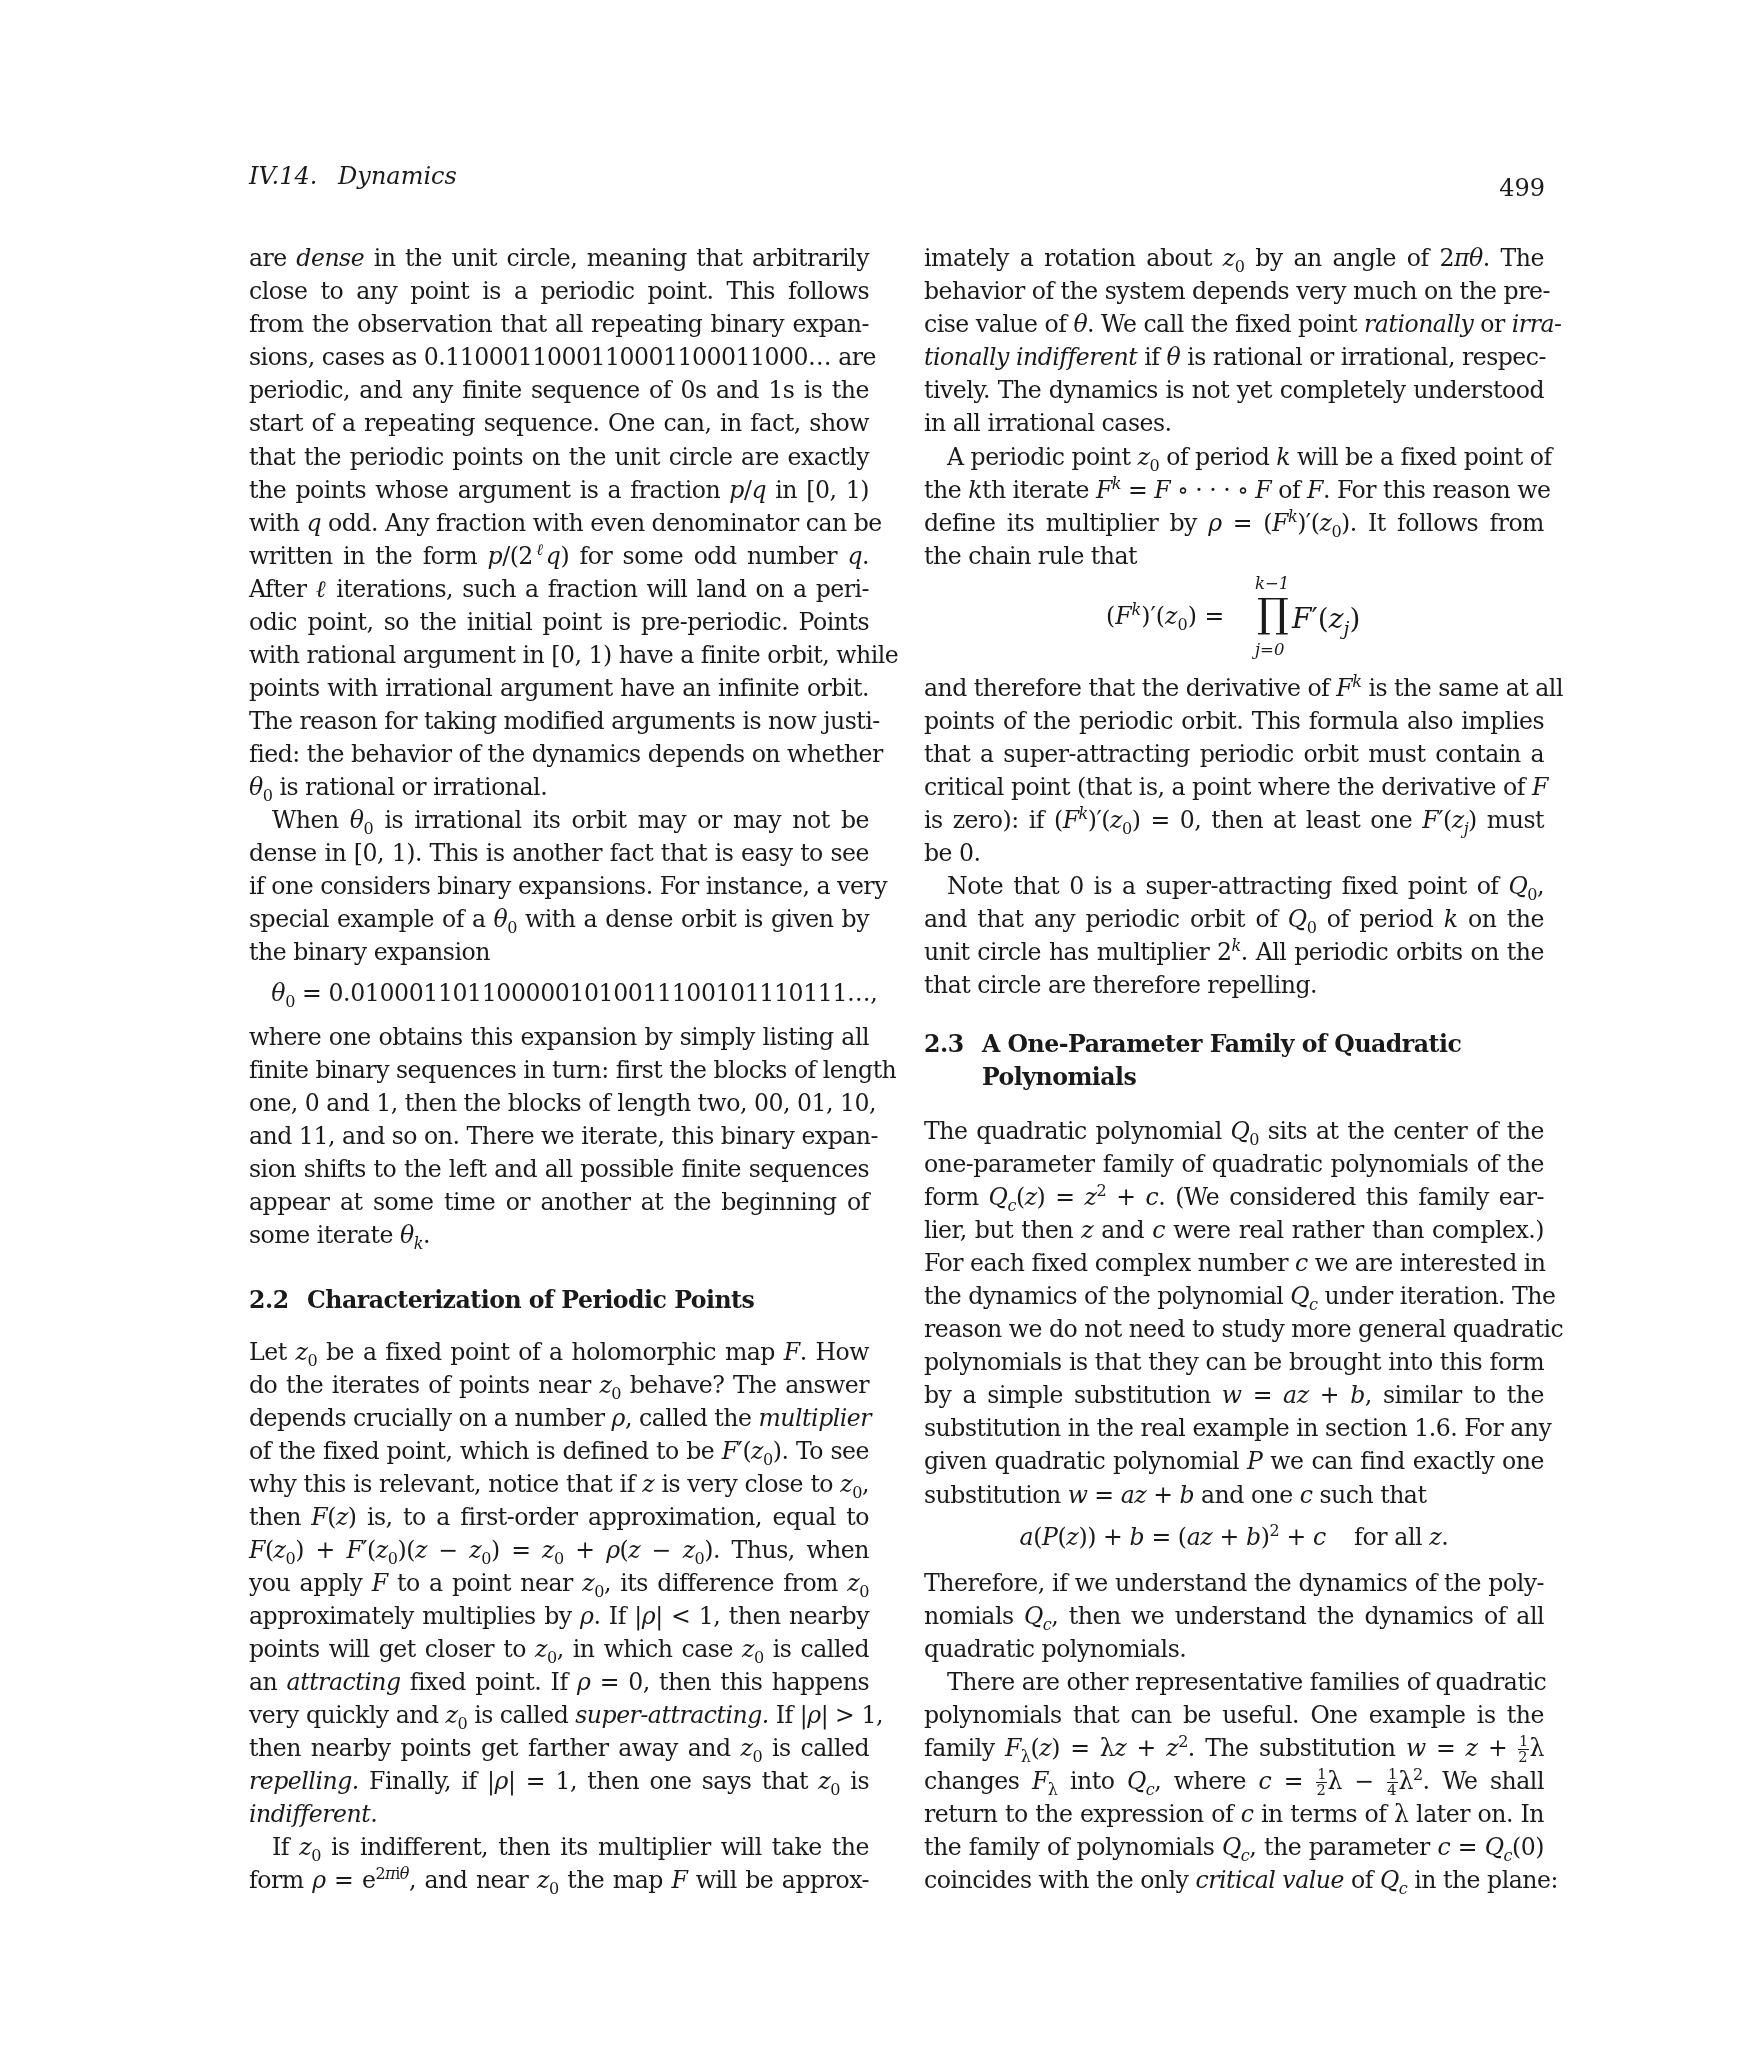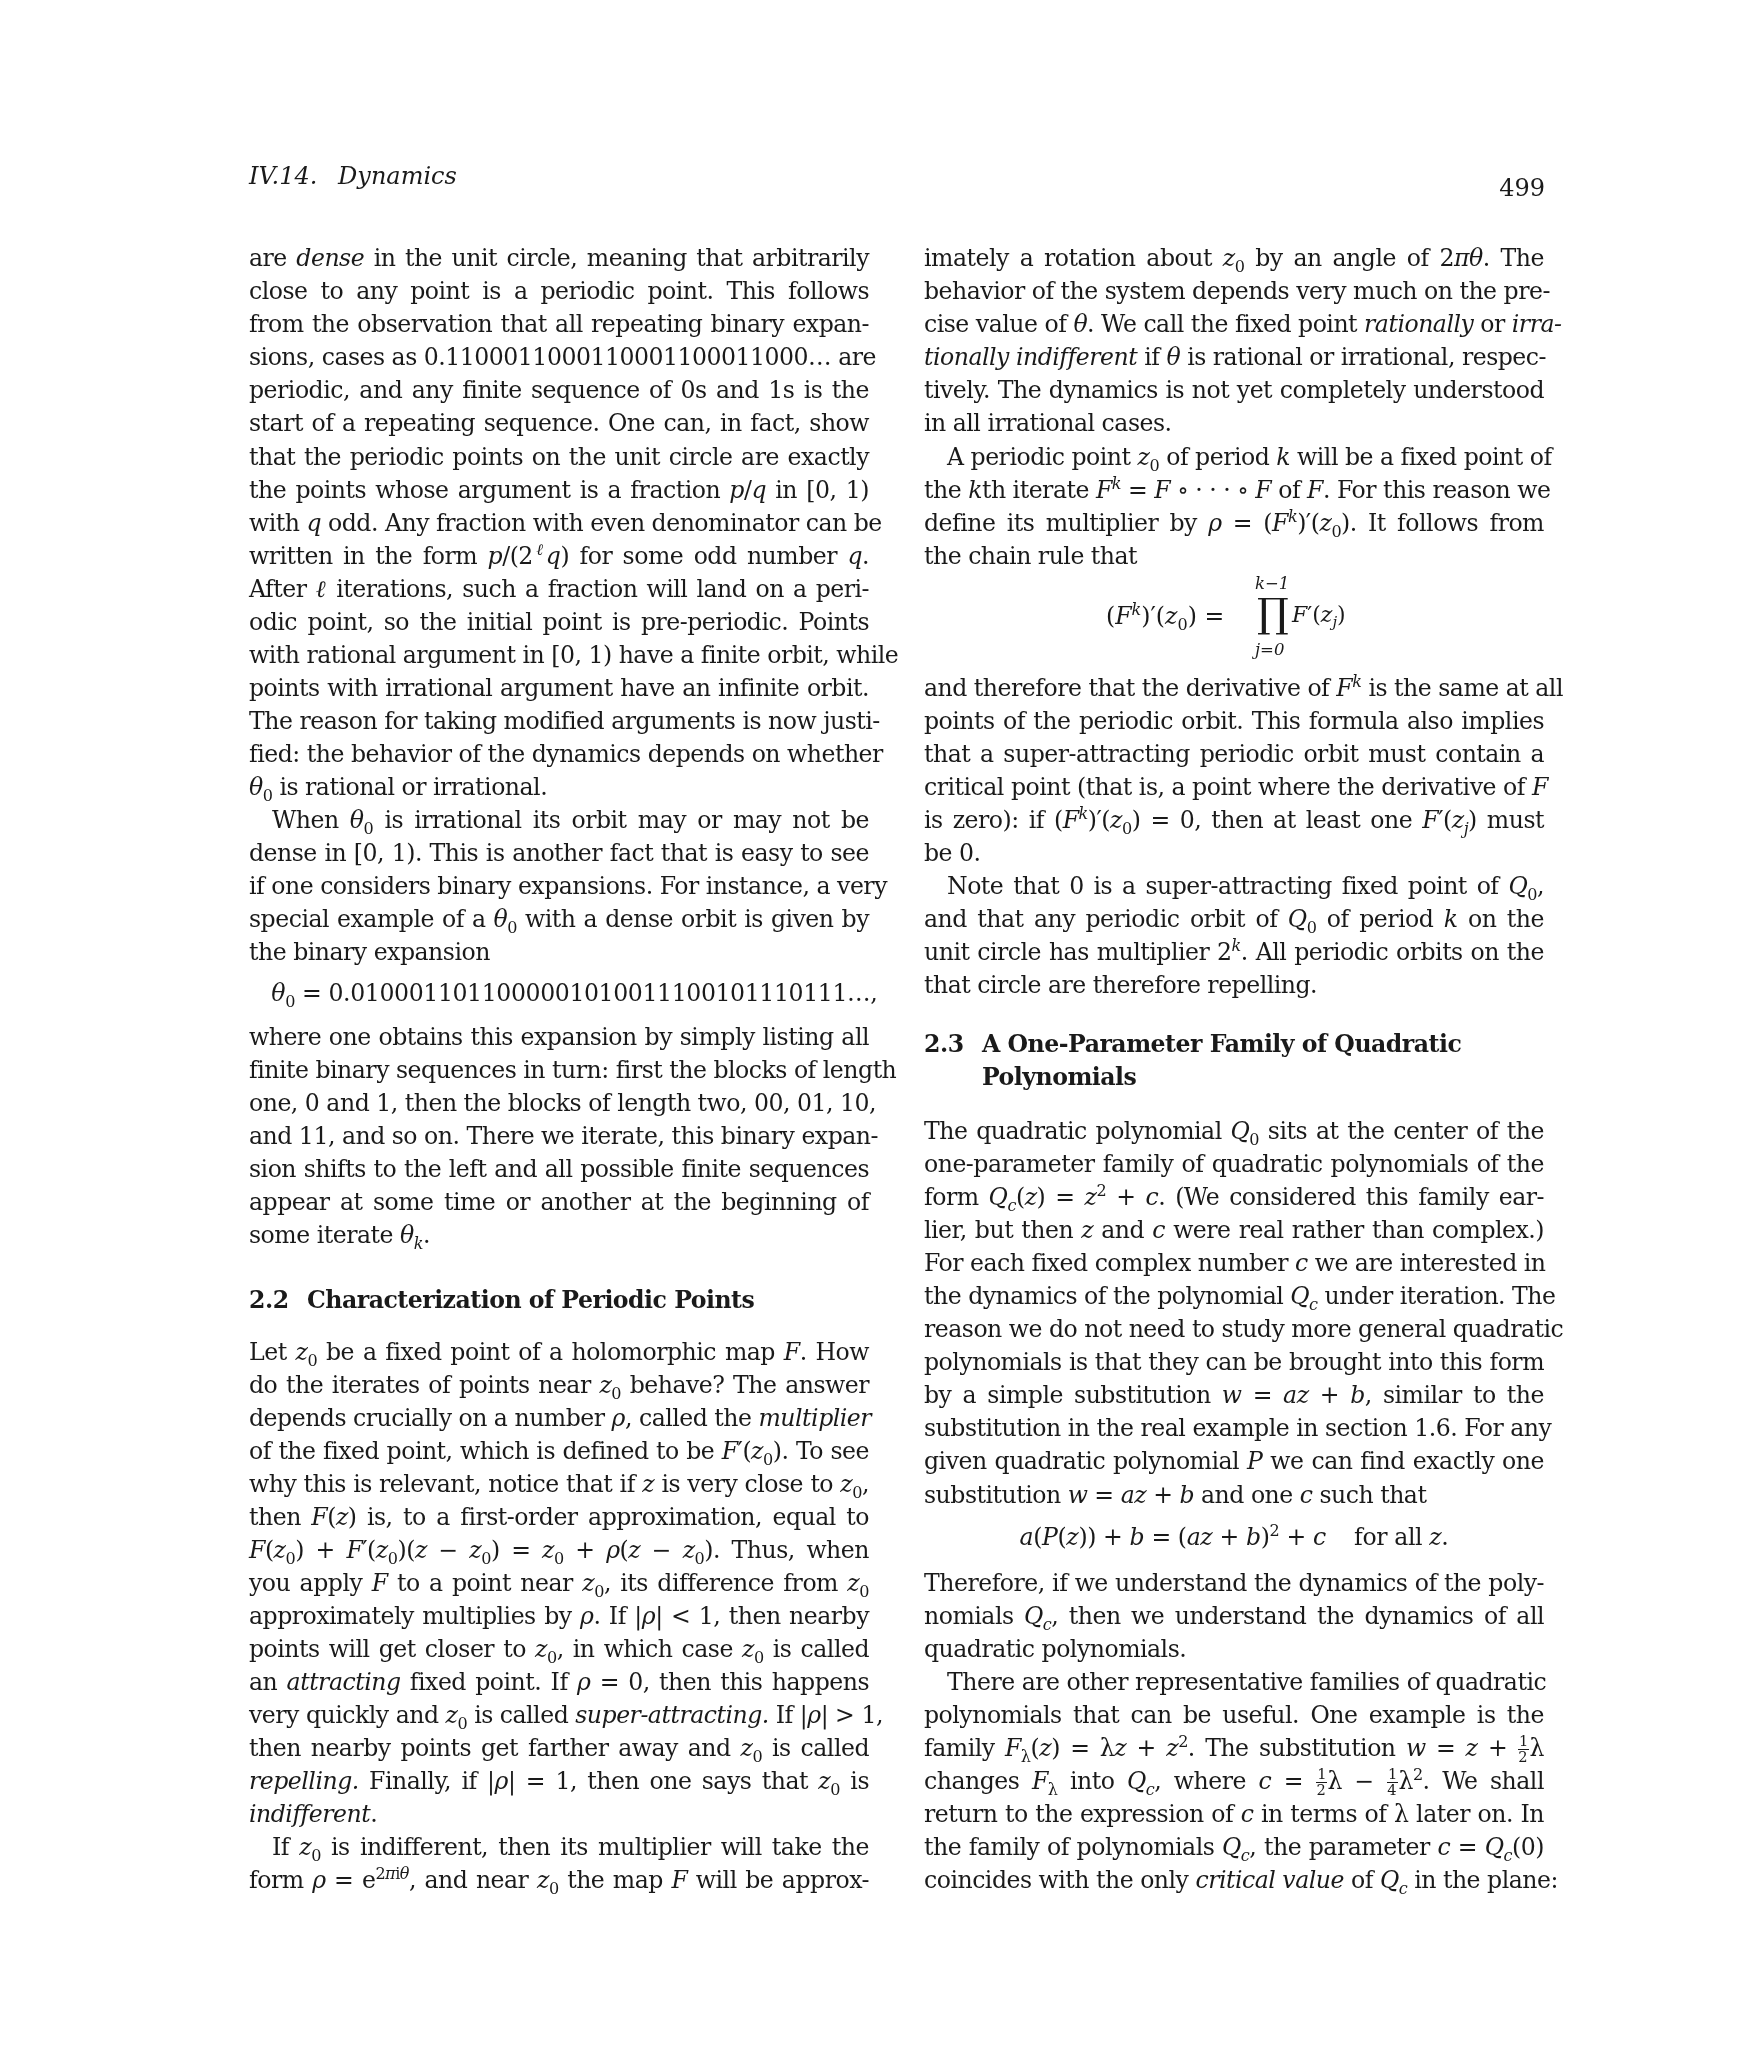--- a/index.html
+++ b/index.html
@@ -19,21 +19,21 @@
   .heading { position:absolute; left:0; font-size:23.6px; font-weight:bold; line-height:33px; white-space:nowrap; letter-spacing:-0.5px; }
   .heading .num { display:inline-block; width:58px; }
   .heading .cont { padding-left:58px; }
   i, em { font-style:italic; }
   .display { position:absolute; left:0; width:620px; font-size:23.6px; text-align:center; white-space:nowrap; letter-spacing:-0.4px; }
   .prod { position:absolute; left:0; width:620px; height:99px; }
   .prod .lhs { position:absolute; top:28px; left:182px; font-size:23.6px; }
   .prod .sym { position:absolute; top:16.5px; left:333px; font-size:40px; line-height:45px; }
   .prod .sup { position:absolute; top:0; left:331px; font-size:16.5px; font-style:italic; }
   .prod .sub { position:absolute; top:66px; left:331px; font-size:16.5px; font-style:italic; }
-  .prod .rhs { position:absolute; top:28px; left:368px; font-size:22px;text-align:center; }
+  .prod .rhs { position:absolute; top:28px; left:368px; font-size:28px;text-align:center; }
   sub, sup { font-size:0.68em; line-height:0; }
   .frac { display:inline-block; vertical-align:middle; text-align:center; font-size:0.62em; line-height:1; margin:0 0.8px; }
   .frac span { display:block; }
   .frac .n { border-bottom:0.8px solid #1a1a1a; padding:0 0.8px; }
 </style>
 </head>
 <body>
 
 <div class="page">
 

